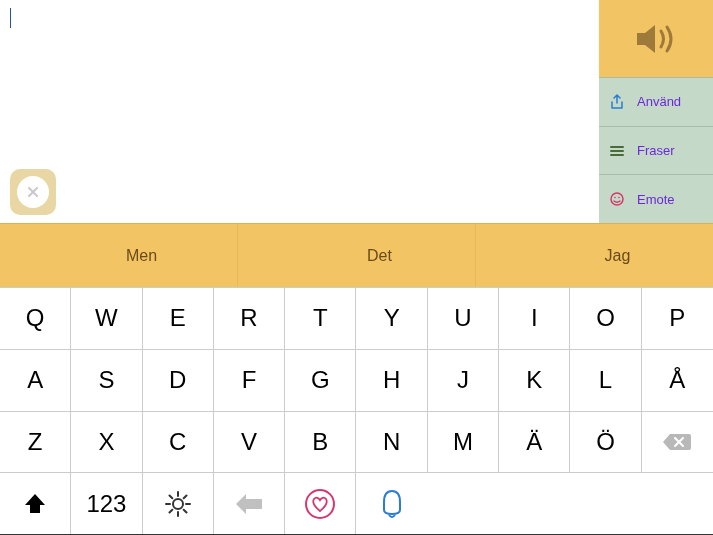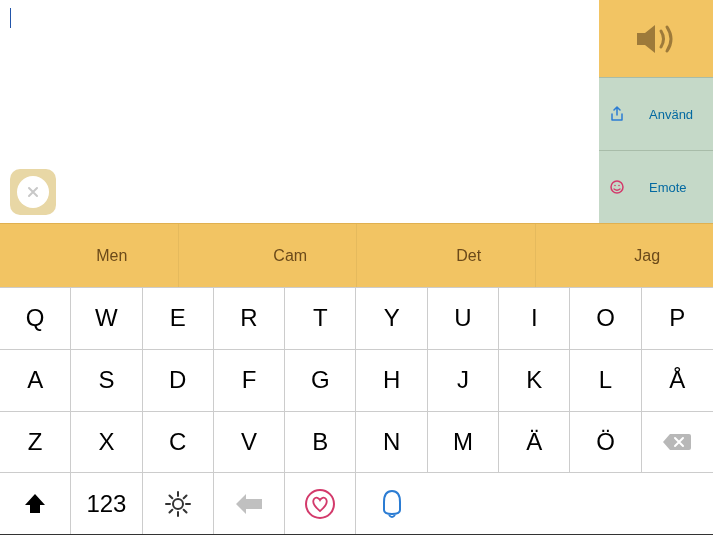--- a/index.html
+++ b/index.html
@@ -67,23 +67,23 @@
     align-items: center;
     justify-content: center;
   }
   .action-row {
     flex: 1;
     background: #c5d9c8;
     border-top: 1px solid #a8bca9;
     display: flex;
     align-items: center;
     padding-left: 10px;
-    gap: 24px;
+    gap: 12px;
     font-size: 13px;
-    color: #0369a1;
+    color: #6d28d9;
   }
   .suggestions {
     height: 64px;
     background: #f2c463;
     display: flex;
     border-top: 1px solid #e0b050;
   }
   .suggestion {
     flex: 1;
     display: flex;
@@ -148,34 +148,41 @@
       <span>
         <svg width="16" height="16" viewBox="0 0 16 16">
             <path d="M8 1 L8 9 M5 4 L8 1 L11 4 M3 8 L3 14 L13 14 L13 8" stroke="#2b7cd3" stroke-width="1.5" fill="none" stroke-linecap="round" stroke-linejoin="round"></path>
           </svg>
       </span>
       <span>Använd</span>
     </div>
     <div class="action-row">
       <span>
         <svg width="16" height="16" viewBox="0 0 16 16">
+            <path d="M2 4 L14 4 M2 8 L14 8 M2 12 L14 12" stroke="#4a6a3a" stroke-width="2" stroke-linecap="round"></path>
+          </svg>
+      </span>
+      <span>Fraser</span>
+    </div>
+    <div class="action-row">
+      <span>
+        <svg width="16" height="16" viewBox="0 0 16 16">
             <circle cx="8" cy="8" r="6" stroke="#d33a6b" stroke-width="1.5" fill="none"></circle>
             <circle cx="6" cy="6.5" r="0.8" fill="#d33a6b"></circle>
             <circle cx="10" cy="6.5" r="0.8" fill="#d33a6b"></circle>
             <path d="M5 10 Q8 12.5 11 10" stroke="#d33a6b" stroke-width="1.3" fill="none" stroke-linecap="round"></path>
           </svg>
       </span>
       <span>Emote</span>
     </div>
   </div>
 </div>
 
 <div class="suggestions">
   <div class="suggestion">Men</div>
-  <div class="suggestion">Cam</div>
   <div class="suggestion">Det</div>
   <div class="suggestion">Jag</div>
 </div>
 
 <div class="keyboard">
   <div class="krow">
     <div class="key k10">Q</div>
     <div class="key k10">W</div>
     <div class="key k10">E</div>
     <div class="key k10">R</div>

